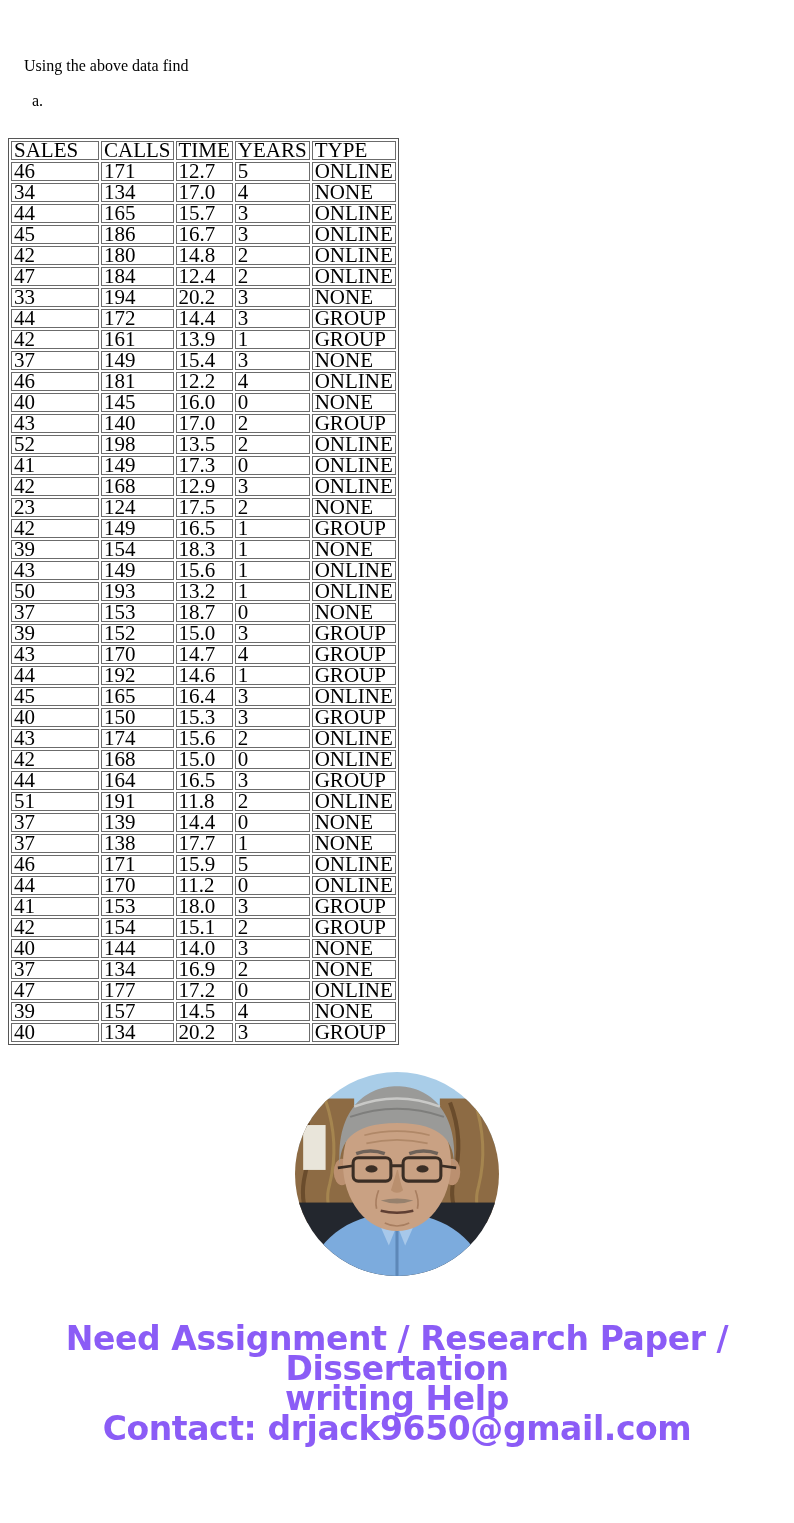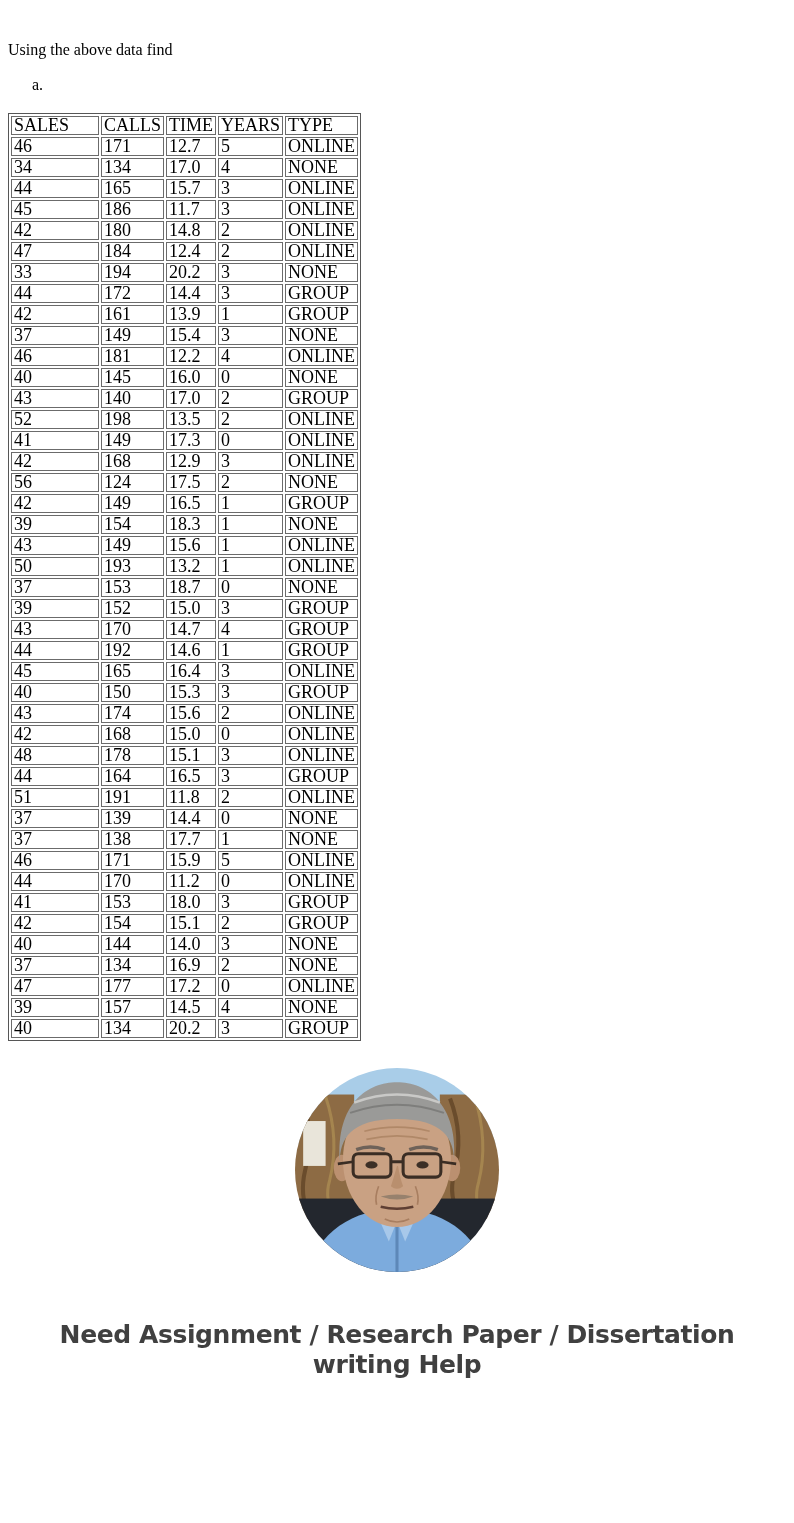--- a/index.html
+++ b/index.html
@@ -5,36 +5,36 @@
   html, body { margin: 0; padding: 0; background: #ffffff; }
   body {
     width: 794px; height: 1523px;
     font-family: "Liberation Serif", serif;
     color: #000;
     overflow: hidden;
   }
   .doc { padding: 0 8px; }
 
   .intro {
-    margin: 0; padding-top: 40px;
+    margin: 16px; padding-top: 40px;
     font-size: 16px; line-height: 19px;
   }
   .question {
     margin-top: 16px; margin-left: 24px;
     font-size: 16px; line-height: 19px;
     display: flex;
   }
   .q-label { width: 21px; flex: 0 0 auto; }
 
   table.data {
-    margin-top: 19px;
+    margin-top: 28px;
     border-collapse: separate;
     border-spacing: 2px;
     border: 1px solid #565656;
-    font-size: 18px;
+    font-size: 21px;
   }
   table.data th, table.data td {
     border: 1px solid #6b6b6b;
     font-weight: normal;
     text-align: left;
     vertical-align: middle;
     padding: 0 2px;
     height: 17px;
     line-height: 17px;
     white-space: nowrap;
@@ -56,24 +56,24 @@
     overflow: hidden;
     flex: 0 0 auto;
   }
   .photo svg { display: block; }
 
   .footer {
     margin-top: 48px;
     text-align: center;
     font-family: "DejaVu Sans", sans-serif;
     font-weight: bold;
-    font-size: 25px;
+    font-size: 33px;
     line-height: 30px;
     letter-spacing: -0.4px;
-    color: #404040;
+    color: #8b5cf6;
   }
 </style>
 </head>
 <body>
 
 <div class="doc">
 
   <p class="intro">Using the above data find</p>
 
   <div class="question">
@@ -115,21 +115,21 @@
         <tr>
           <td>44</td>
           <td>165</td>
           <td>15.7</td>
           <td>3</td>
           <td>ONLINE</td>
         </tr>
         <tr>
           <td>45</td>
           <td>186</td>
-          <td>11.7</td>
+          <td>16.7</td>
           <td>3</td>
           <td>ONLINE</td>
         </tr>
         <tr>
           <td>42</td>
           <td>180</td>
           <td>14.8</td>
           <td>2</td>
           <td>ONLINE</td>
         </tr>
@@ -204,21 +204,21 @@
           <td>ONLINE</td>
         </tr>
         <tr>
           <td>42</td>
           <td>168</td>
           <td>12.9</td>
           <td>3</td>
           <td>ONLINE</td>
         </tr>
         <tr>
-          <td>56</td>
+          <td>23</td>
           <td>124</td>
           <td>17.5</td>
           <td>2</td>
           <td>NONE</td>
         </tr>
         <tr>
           <td>42</td>
           <td>149</td>
           <td>16.5</td>
           <td>1</td>
@@ -292,27 +292,20 @@
           <td>174</td>
           <td>15.6</td>
           <td>2</td>
           <td>ONLINE</td>
         </tr>
         <tr>
           <td>42</td>
           <td>168</td>
           <td>15.0</td>
           <td>0</td>
-          <td>ONLINE</td>
-        </tr>
-        <tr>
-          <td>48</td>
-          <td>178</td>
-          <td>15.1</td>
-          <td>3</td>
           <td>ONLINE</td>
         </tr>
         <tr>
           <td>44</td>
           <td>164</td>
           <td>16.5</td>
           <td>3</td>
           <td>GROUP</td>
         </tr>
         <tr>
@@ -461,15 +454,16 @@
         <path d="M118,116 Q122,126 120,134" stroke="#a87e60" stroke-width="1.6" fill="none"></path>
 
         <path d="M88,148 Q100,154 112,148" stroke="#a87e60" stroke-width="1.6" fill="none"></path>
       </svg>
     </div>
   </div>
 
   <div class="footer">
     <div>Need Assignment / Research Paper / Dissertation</div>
     <div>writing Help</div>
+    <div>Contact: drjack9650@gmail.com</div>
   </div>
 
 </div>
 
 </body></html>

